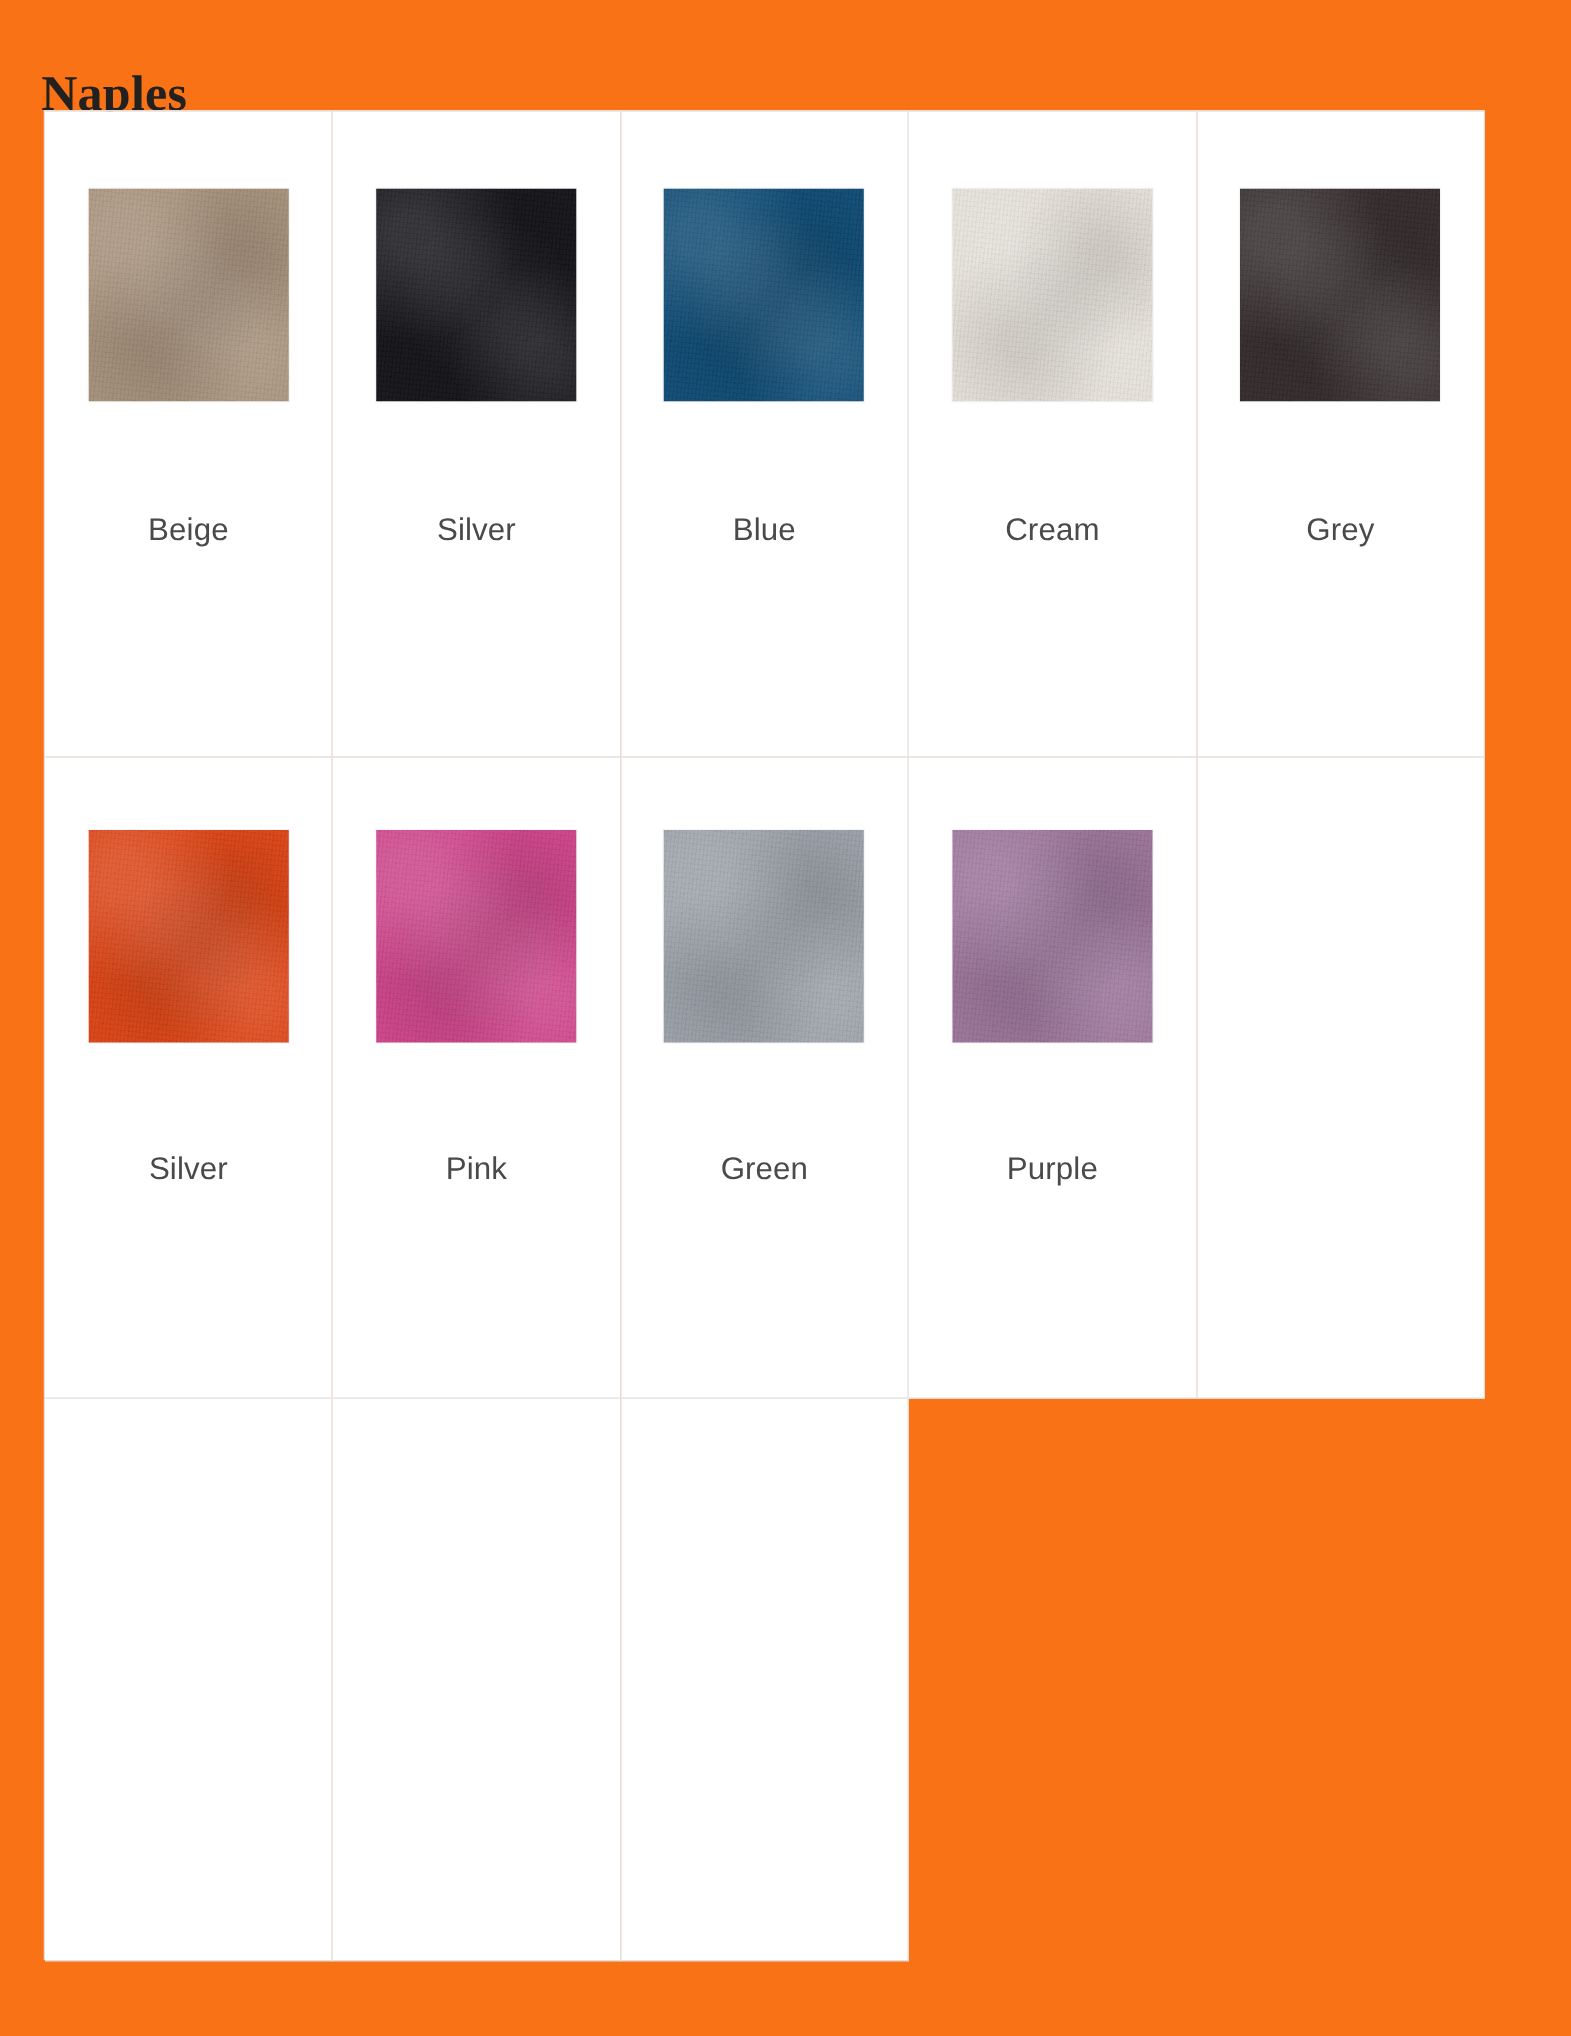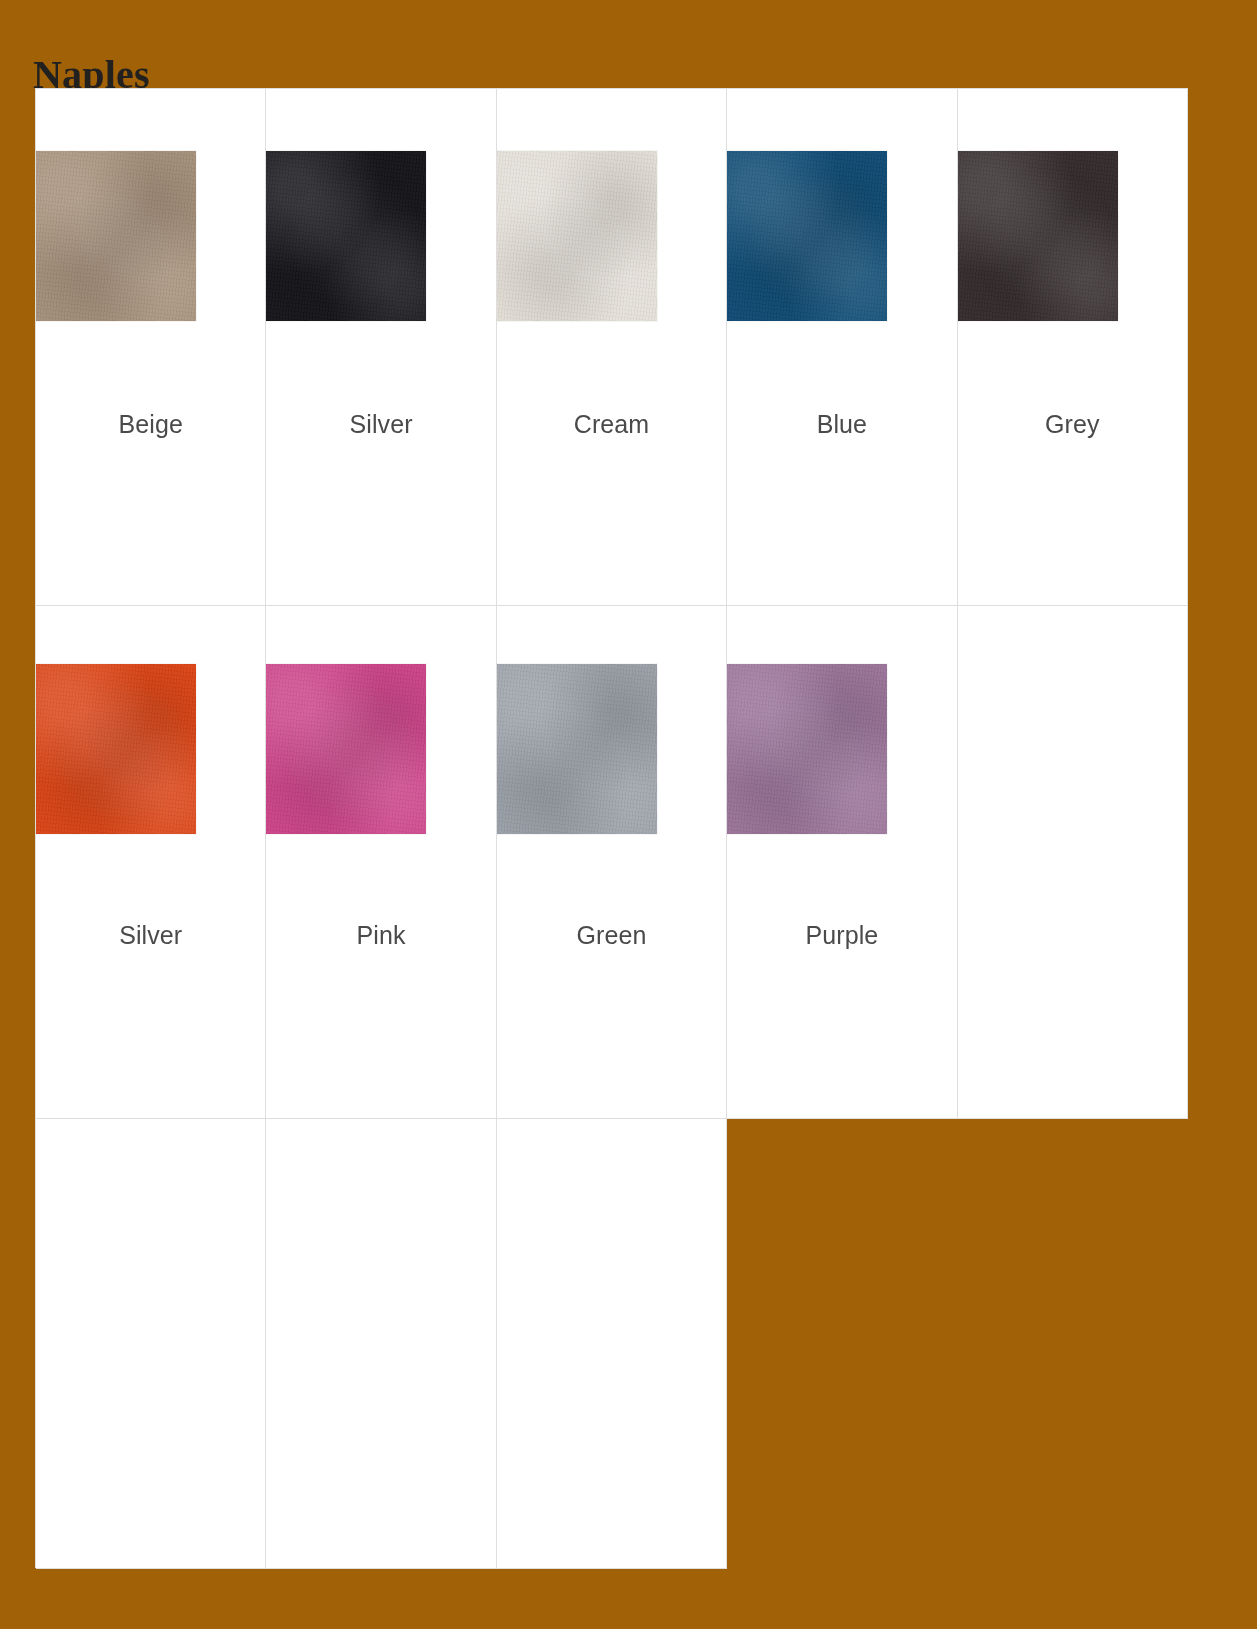--- a/index.html
+++ b/index.html
@@ -12,21 +12,21 @@
     height: 1629px;
     font-family: "Liberation Sans", sans-serif;
     -webkit-font-smoothing: antialiased;
     overflow: hidden;
   }
 
   .page {
     position: relative;
     width: 1257px;
     height: 1629px;
-    background: #a16207;
+    background: #f97316;
   }
 
   
   .page-title {
     position: absolute;
     left: 33px;
     top: 24px;
     font-family: "Liberation Serif", "DejaVu Serif", serif;
     font-weight: 700;
     font-size: 40px;
@@ -65,20 +65,21 @@
   }
 
   .swatch-inner {
     position: absolute;
     left: 0;
     right: 0;
     top: 0;
     bottom: 0;
     display: flex;
     flex-direction: column;
+    align-items: center;
   }
 
   .swatch-chip {
     width: 160px;
     height: 170px;
     margin-top: 62px;
     position: relative;
     background-color: #cccccc;
     box-shadow: 0 0 0 1px rgba(0,0,0,0.04);
   }
@@ -140,28 +141,28 @@
         </div>
       </div>
       <div class="swatch-cell">
         <div class="swatch-inner">
           <div class="swatch-chip" style="background-color: rgb(19, 19, 24);"></div>
           <div class="swatch-label">Silver</div>
         </div>
       </div>
       <div class="swatch-cell">
         <div class="swatch-inner">
-          <div class="swatch-chip" style="background-color: rgb(227, 223, 215);"></div>
-          <div class="swatch-label">Cream</div>
+          <div class="swatch-chip" style="background-color: rgb(13, 74, 116);"></div>
+          <div class="swatch-label">Blue</div>
         </div>
       </div>
       <div class="swatch-cell">
         <div class="swatch-inner">
-          <div class="swatch-chip" style="background-color: rgb(13, 74, 116);"></div>
-          <div class="swatch-label">Blue</div>
+          <div class="swatch-chip" style="background-color: rgb(227, 223, 215);"></div>
+          <div class="swatch-label">Cream</div>
         </div>
       </div>
       <div class="swatch-cell">
         <div class="swatch-inner">
           <div class="swatch-chip" style="background-color: rgb(51, 43, 43);"></div>
           <div class="swatch-label">Grey</div>
         </div>
       </div>
       <div class="swatch-cell">
         <div class="swatch-inner">

